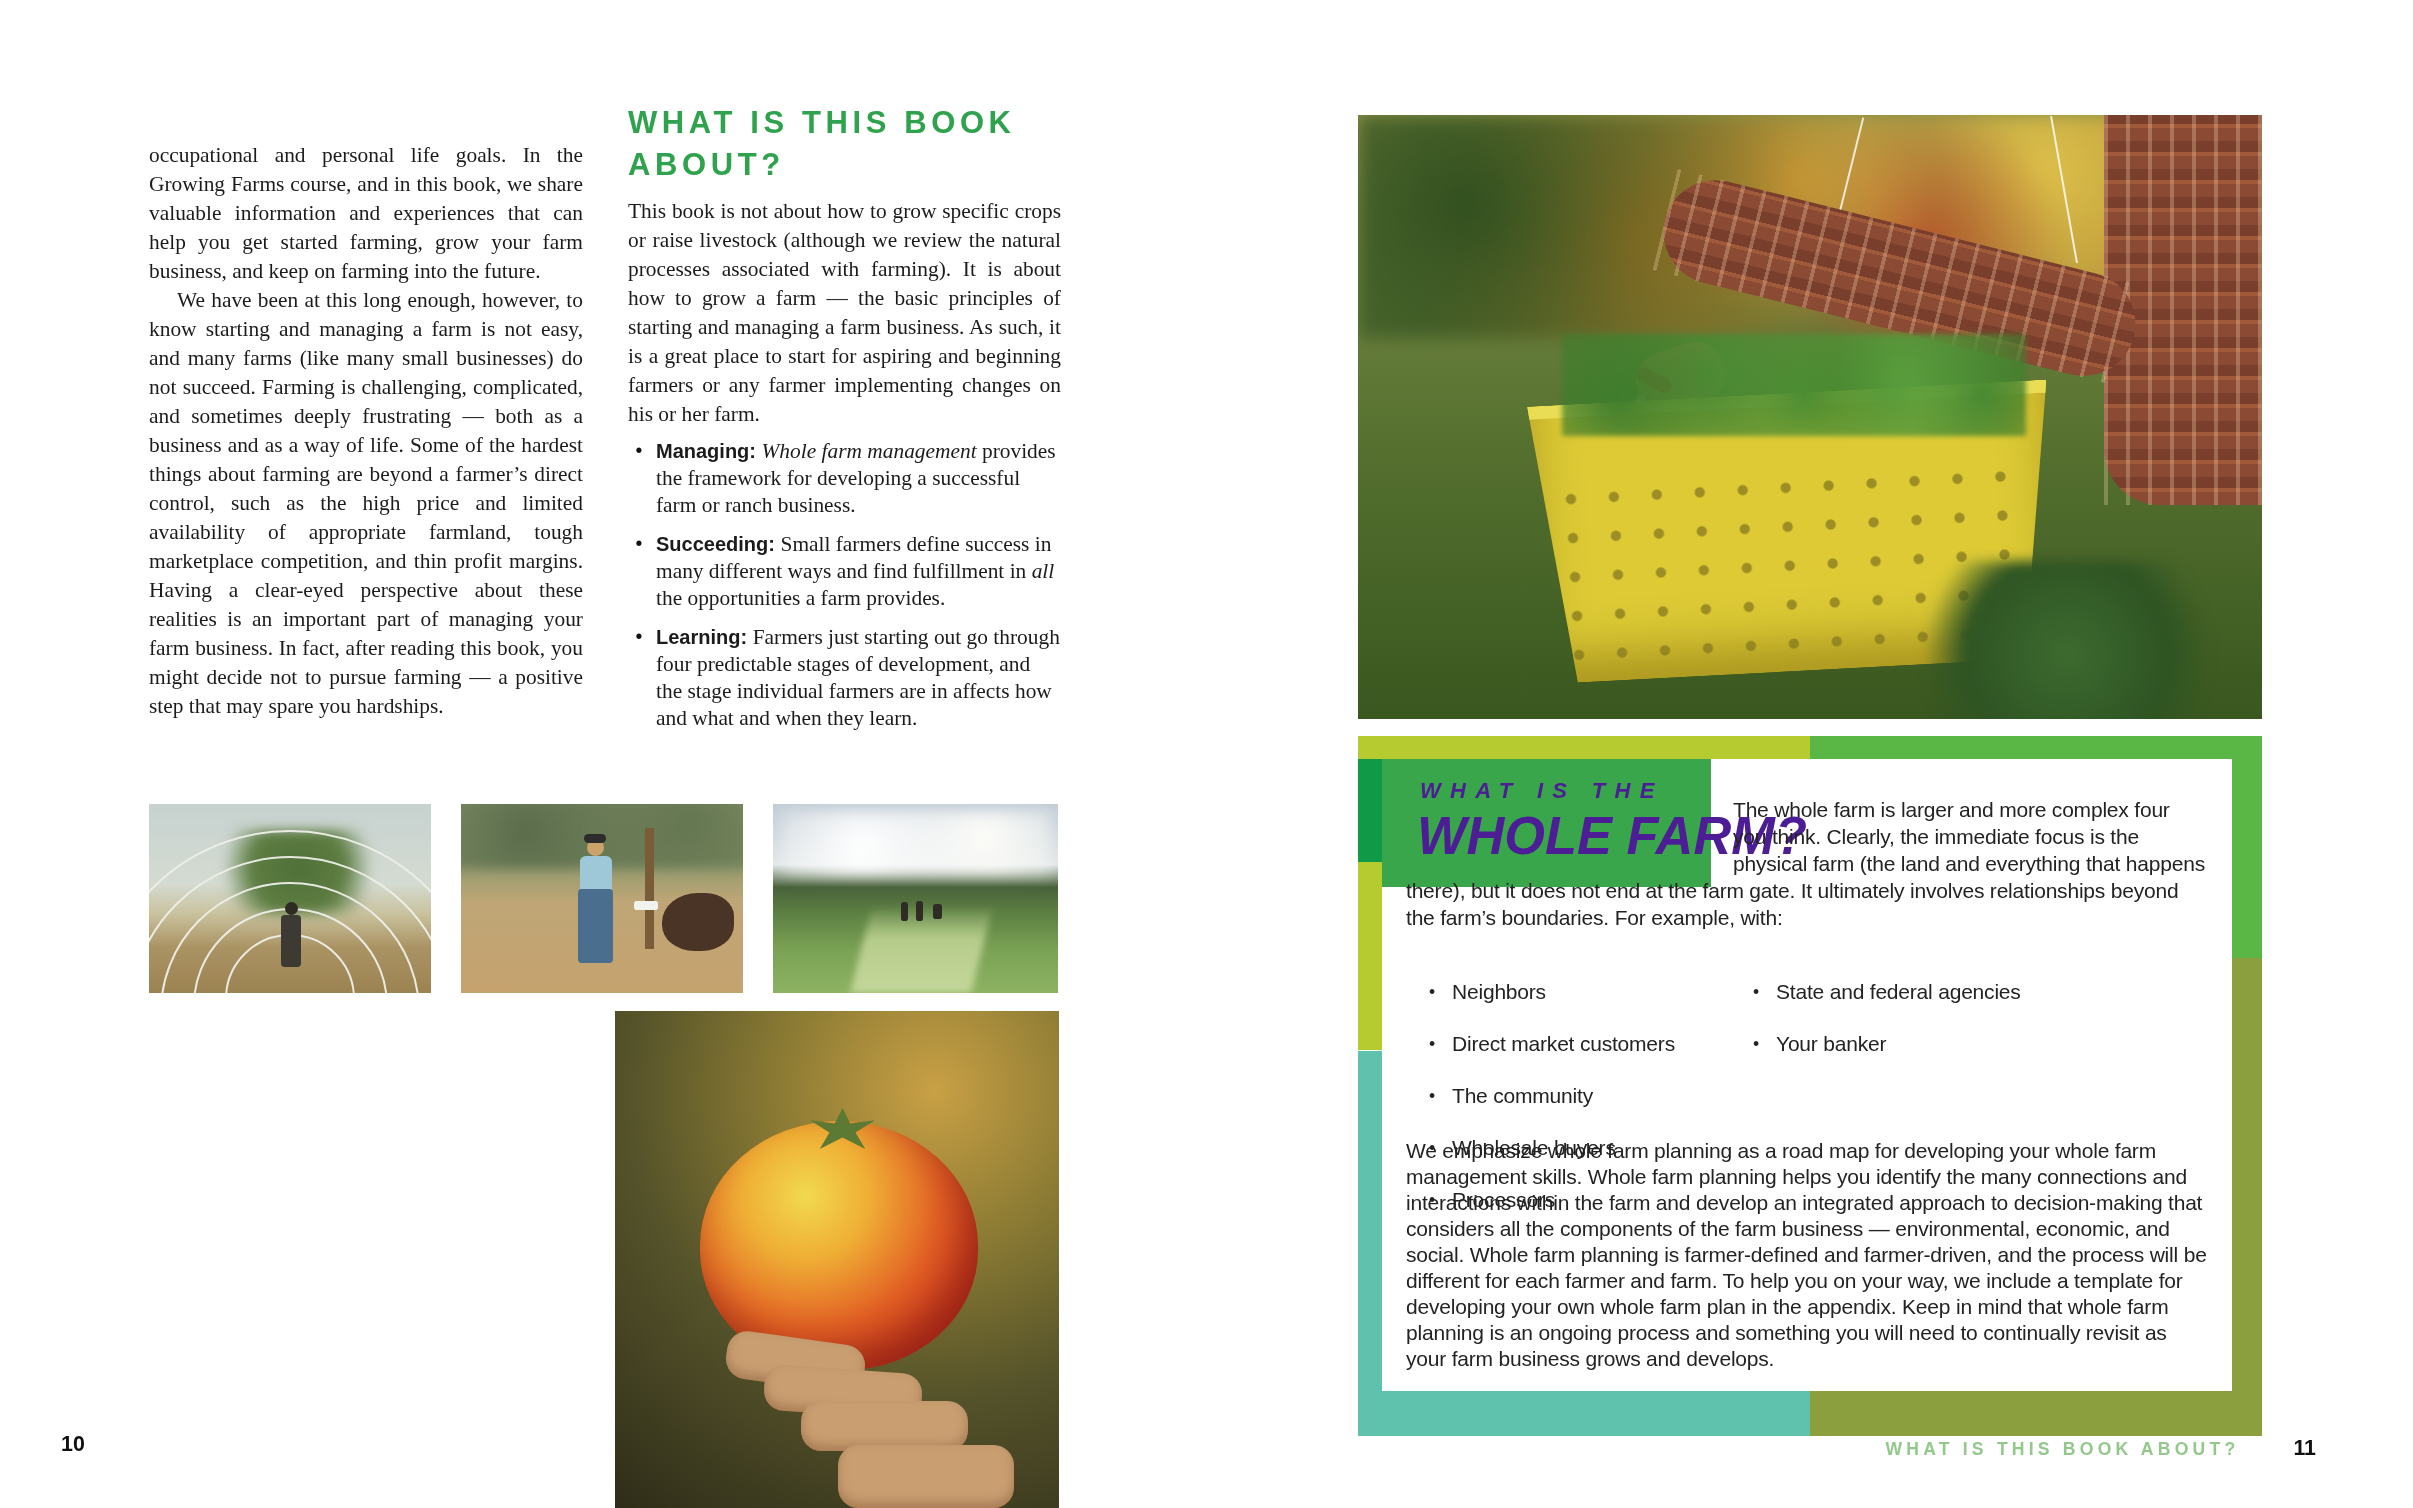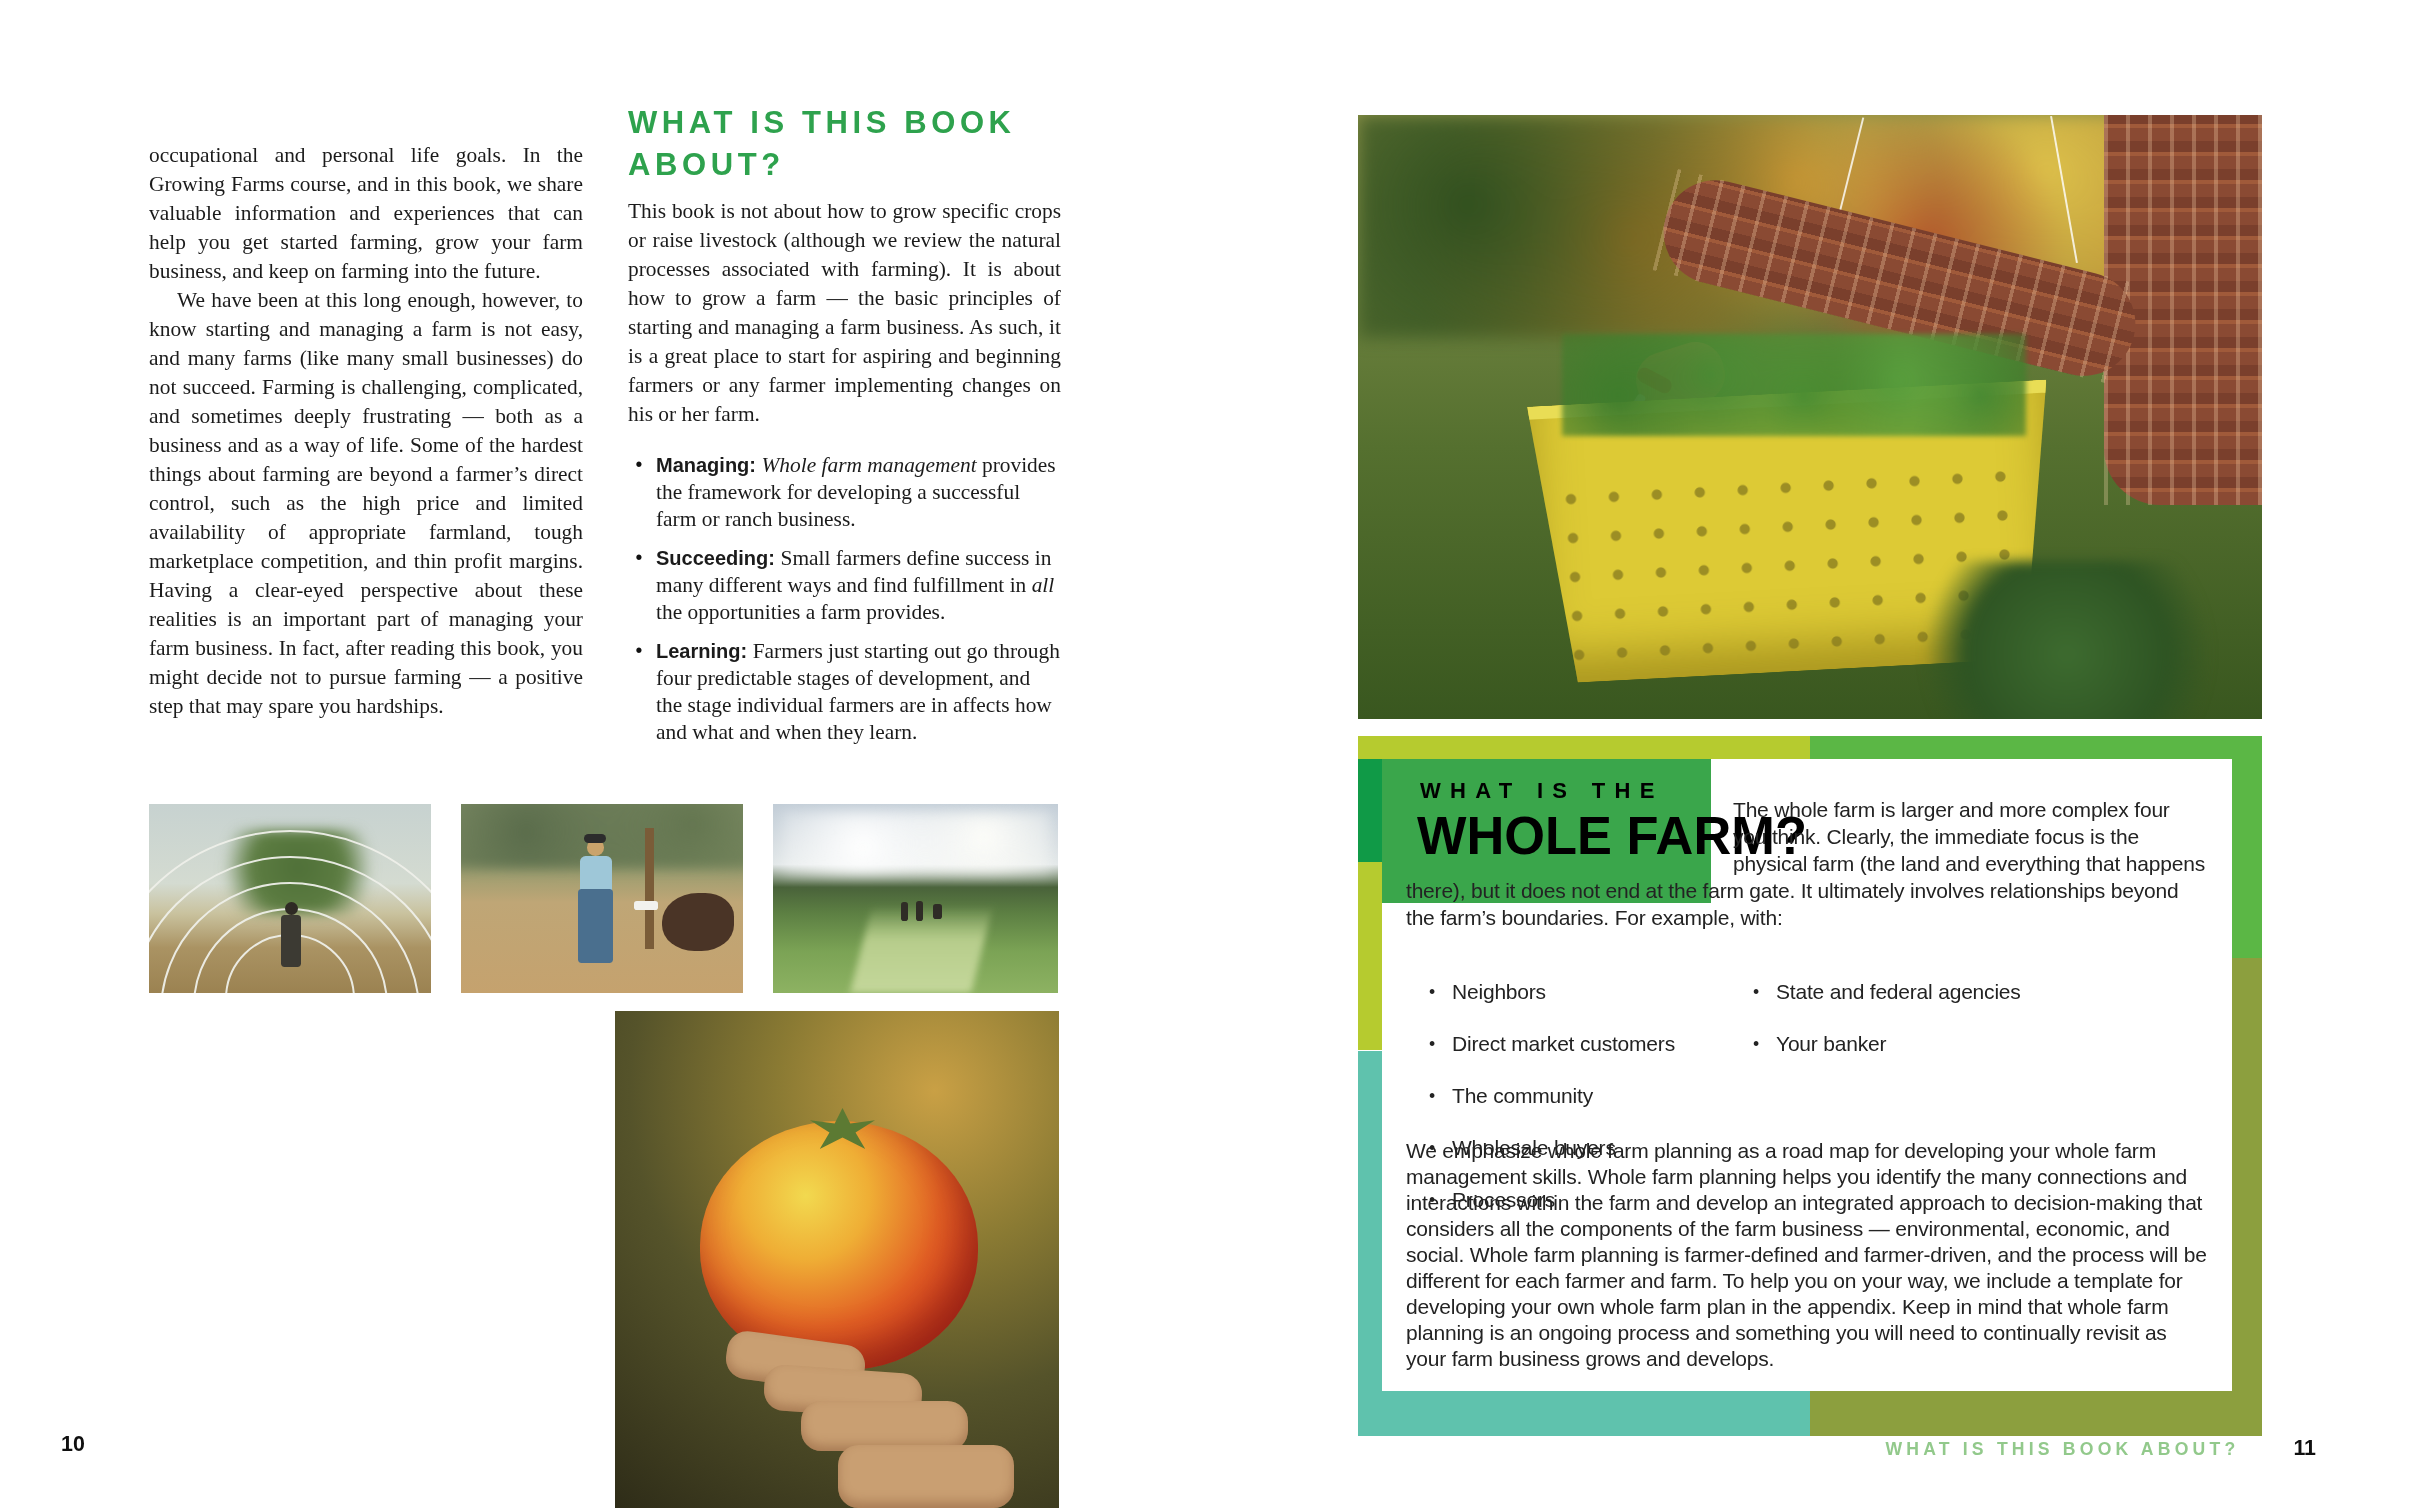--- a/index.html
+++ b/index.html
@@ -11,21 +11,21 @@
   
   .serif-col p { font-size:21.4px; line-height:29px; text-align:justify; }
   .indent { text-indent:28px; }
   #col1 { position:absolute; left:149px; top:141px; width:434px; }
   #col2-heading {
     position:absolute; left:628px; top:102px; width:399px;
     font-family:"Liberation Sans", sans-serif; font-weight:800;
     font-size:31px; line-height:42px; letter-spacing:4.6px; color:var(--c-heading,#2ea24d);
   }
   #col2 { position:absolute; left:628px; top:197px; width:433px; }
-  #book-bullets { margin-top:23px; }
+  #book-bullets { margin-top:9px; }
   .book-bullet { position:relative; padding-left:28px; margin-bottom:12px; font-size:21.4px; line-height:27px; text-align:left; }
   .book-bullet::before { content:"\2022"; position:absolute; left:7.4px; top:-0.9px; font-family:"Liberation Sans",sans-serif; font-size:19.5px; color:#111; }
   .seg-lead { font-family:"Liberation Sans", sans-serif; font-weight:700; font-size:20px; }
   .seg-italic { font-style:italic; }
 
   
   .ph { position:absolute; overflow:hidden; background:#bbb; }
   .abs { position:absolute; }
   #ph-hoophouse { left:149px; top:804px; width:282px; height:189px;
     background:linear-gradient(180deg,#c7d2d0 0%,#d4dbd1 42%,#c9c29e 58%,#aa9363 76%,#9b8251 100%); }
@@ -126,21 +126,21 @@
   #sb-strip-top-apple  { left:452px; top:0; width:452px; height:23px; background:var(--c-apple,#5bb745); }
   #sb-band-left-dk     { left:0; top:23px;  width:24px; height:103px; background:var(--c-dkgreen,#109a47); }
   #sb-band-left-lime   { left:0; top:126px; width:24px; height:188px; background:var(--c-lime,#b6cb2f); }
   #sb-band-left-teal   { left:0; top:315px; width:24px; height:385px; background:var(--c-teal,#5fc2ad); }
   #sb-band-right-apple { left:874px; top:23px;  width:30px; height:199px; background:var(--c-apple,#5bb745); }
   #sb-band-right-olive { left:874px; top:222px; width:30px; height:478px; background:var(--c-olive,#8c9f3e); }
   #sb-strip-bot-teal   { left:24px;  top:655px; width:428px; height:45px; background:var(--c-teal,#5fc2ad); }
   #sb-strip-bot-olive  { left:452px; top:655px; width:422px; height:45px; background:var(--c-olive,#8c9f3e); }
   #sb-white { position:absolute; left:24px; top:23px; width:850px; height:632px; background:#fff; }
 
-  #sb-title { position:absolute; left:0; top:0; width:329px; height:144px; background:var(--c-titlebox,#3aa64b); color:#000000; }
+  #sb-title { position:absolute; left:0; top:0; width:329px; height:128px; background:var(--c-titlebox,#3aa64b); color:#4c1d95;font-style:italic; }
   #sb-title-small { position:absolute; left:38px; top:18.6px; font-size:22px; font-weight:700; letter-spacing:9.3px; }
   #sb-title-big   { position:absolute; left:35px; top:45px; font-size:54px; font-weight:800; letter-spacing:0;
                     transform:scaleX(.97); transform-origin:left; white-space:nowrap; }
   #sb-intro { position:absolute; left:24px; top:37px; width:802px; font-size:21px; line-height:27px; }
   .float-spacer { float:left; width:327px; height:76px; }
   #sb-list-left  { position:absolute; left:45px;  top:199px; list-style:none; }
   #sb-list-right { position:absolute; left:369px; top:199px; list-style:none; }
   #sidebar li { position:relative; padding-left:25px; font-size:21px; line-height:36px; white-space:nowrap;margin-top:16px; }
   #sidebar li::before { content:"\2022"; position:absolute; left:1.9px; top:0; font-size:17.6px; }
   #sb-body { position:absolute; left:24px; top:379px; width:802px; font-size:21px; line-height:26px; }

